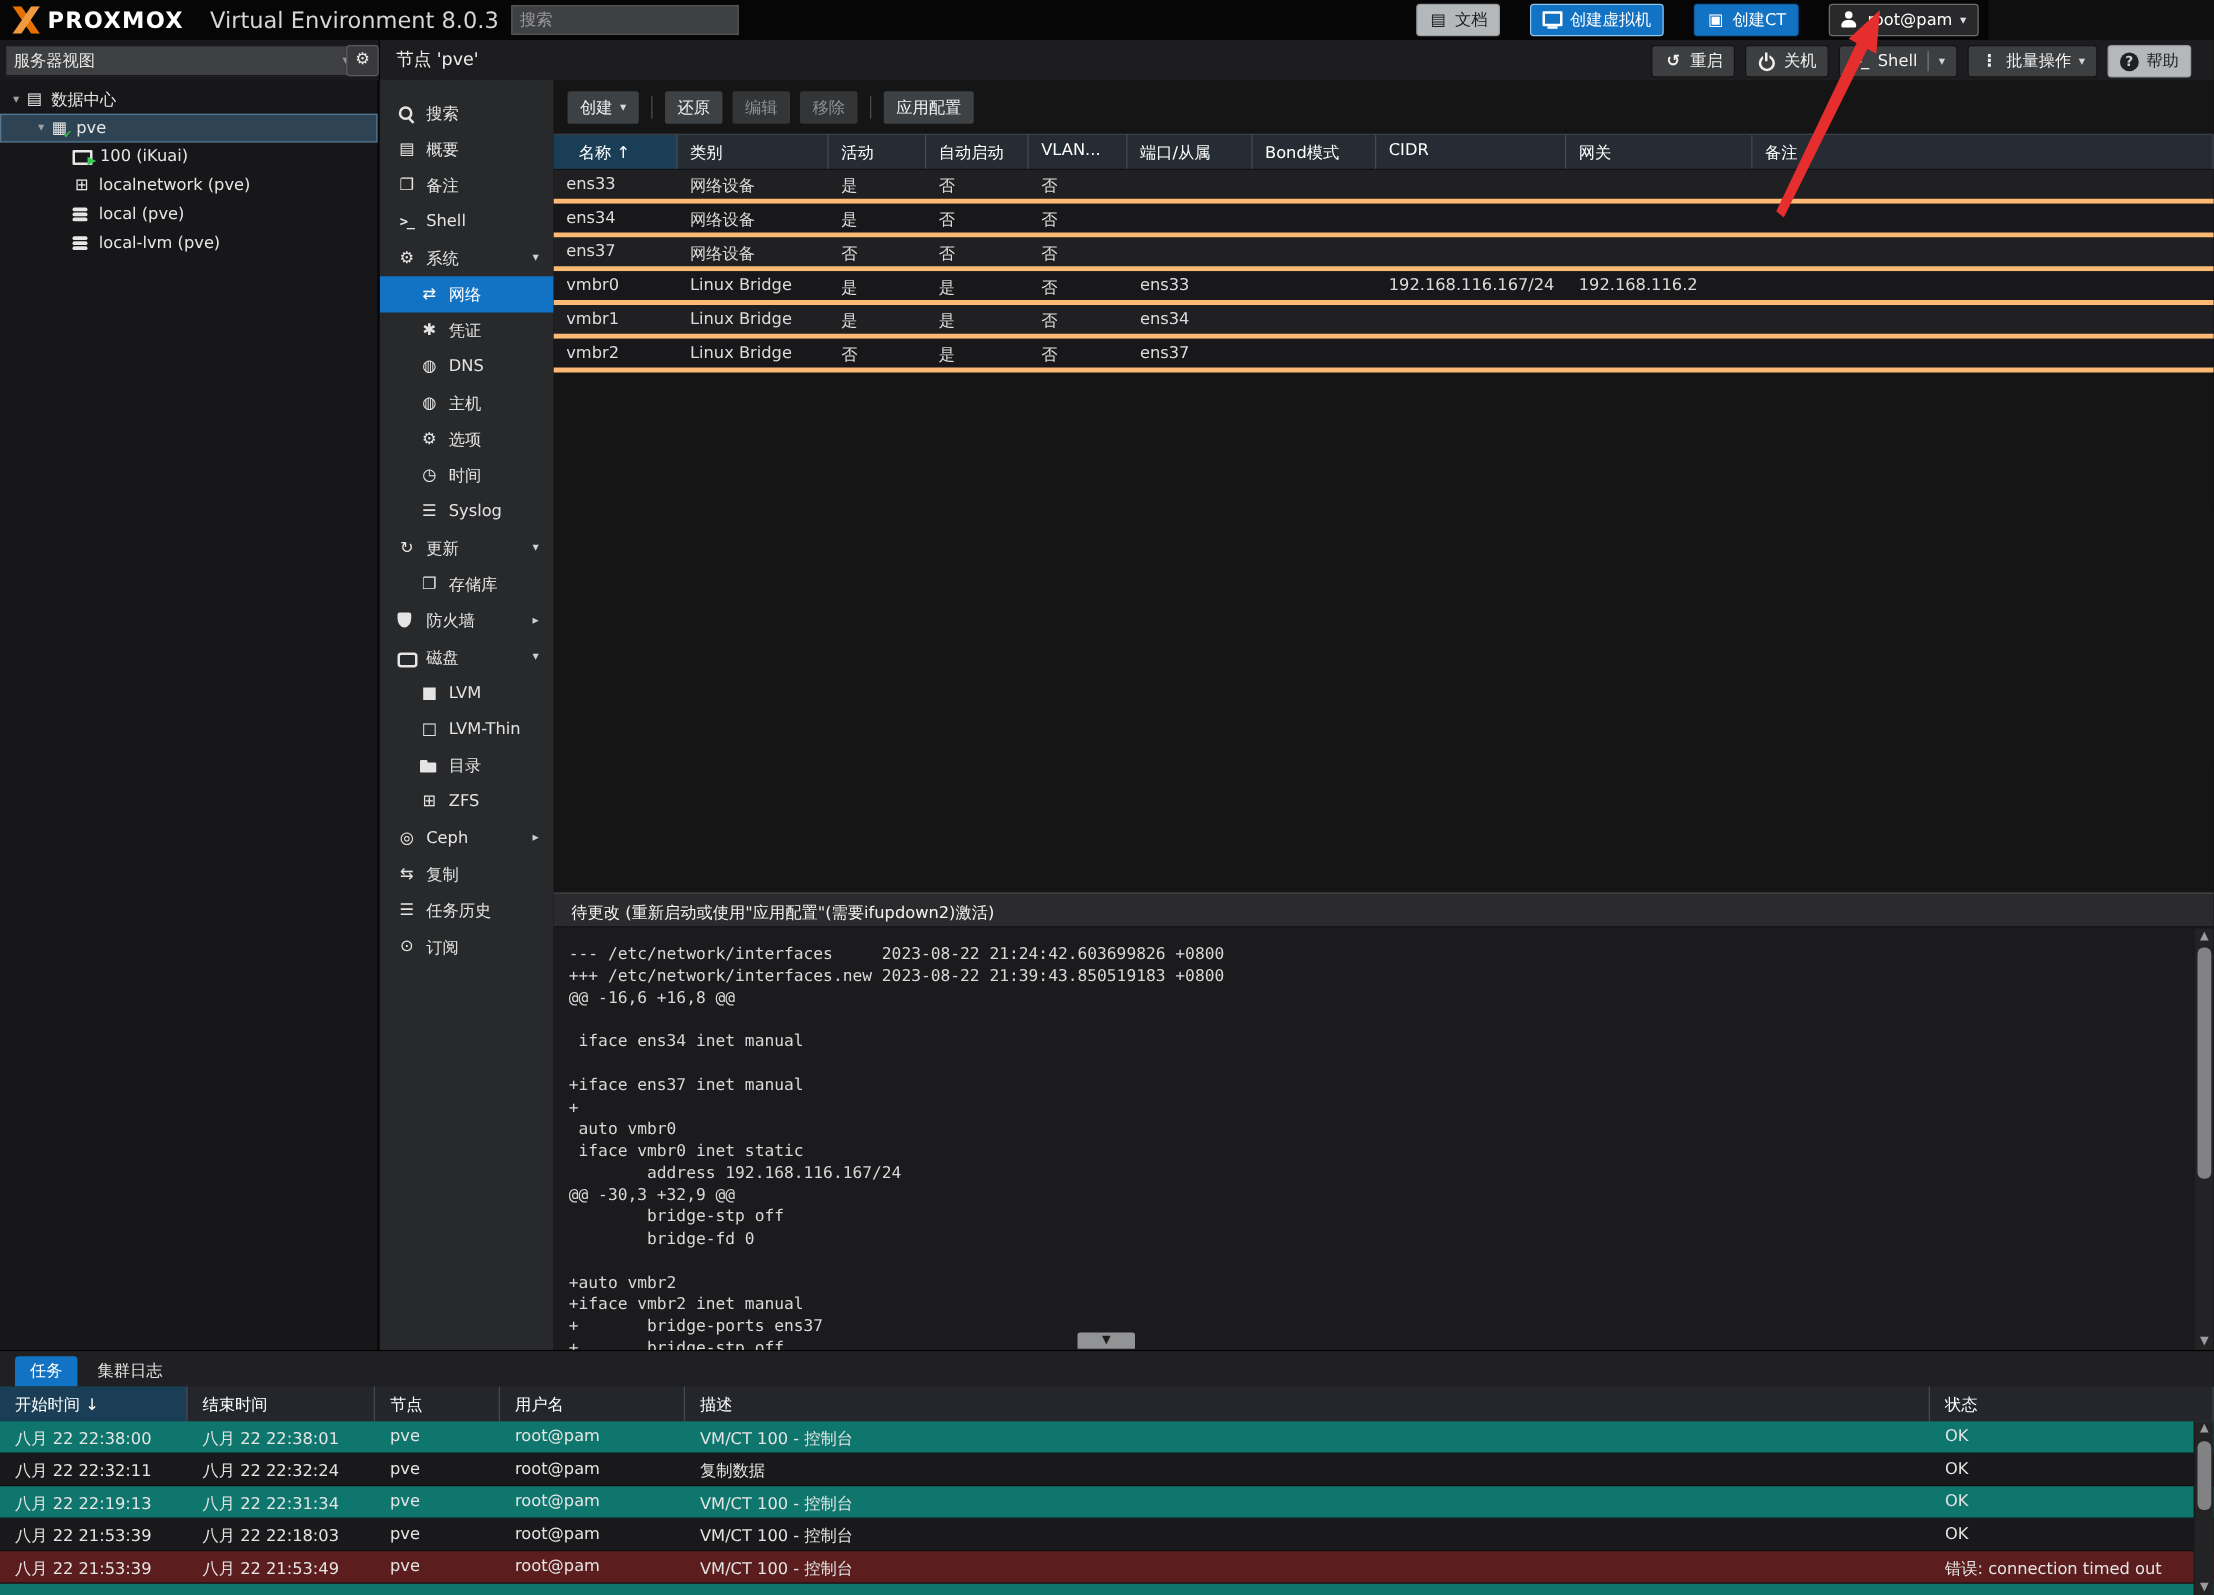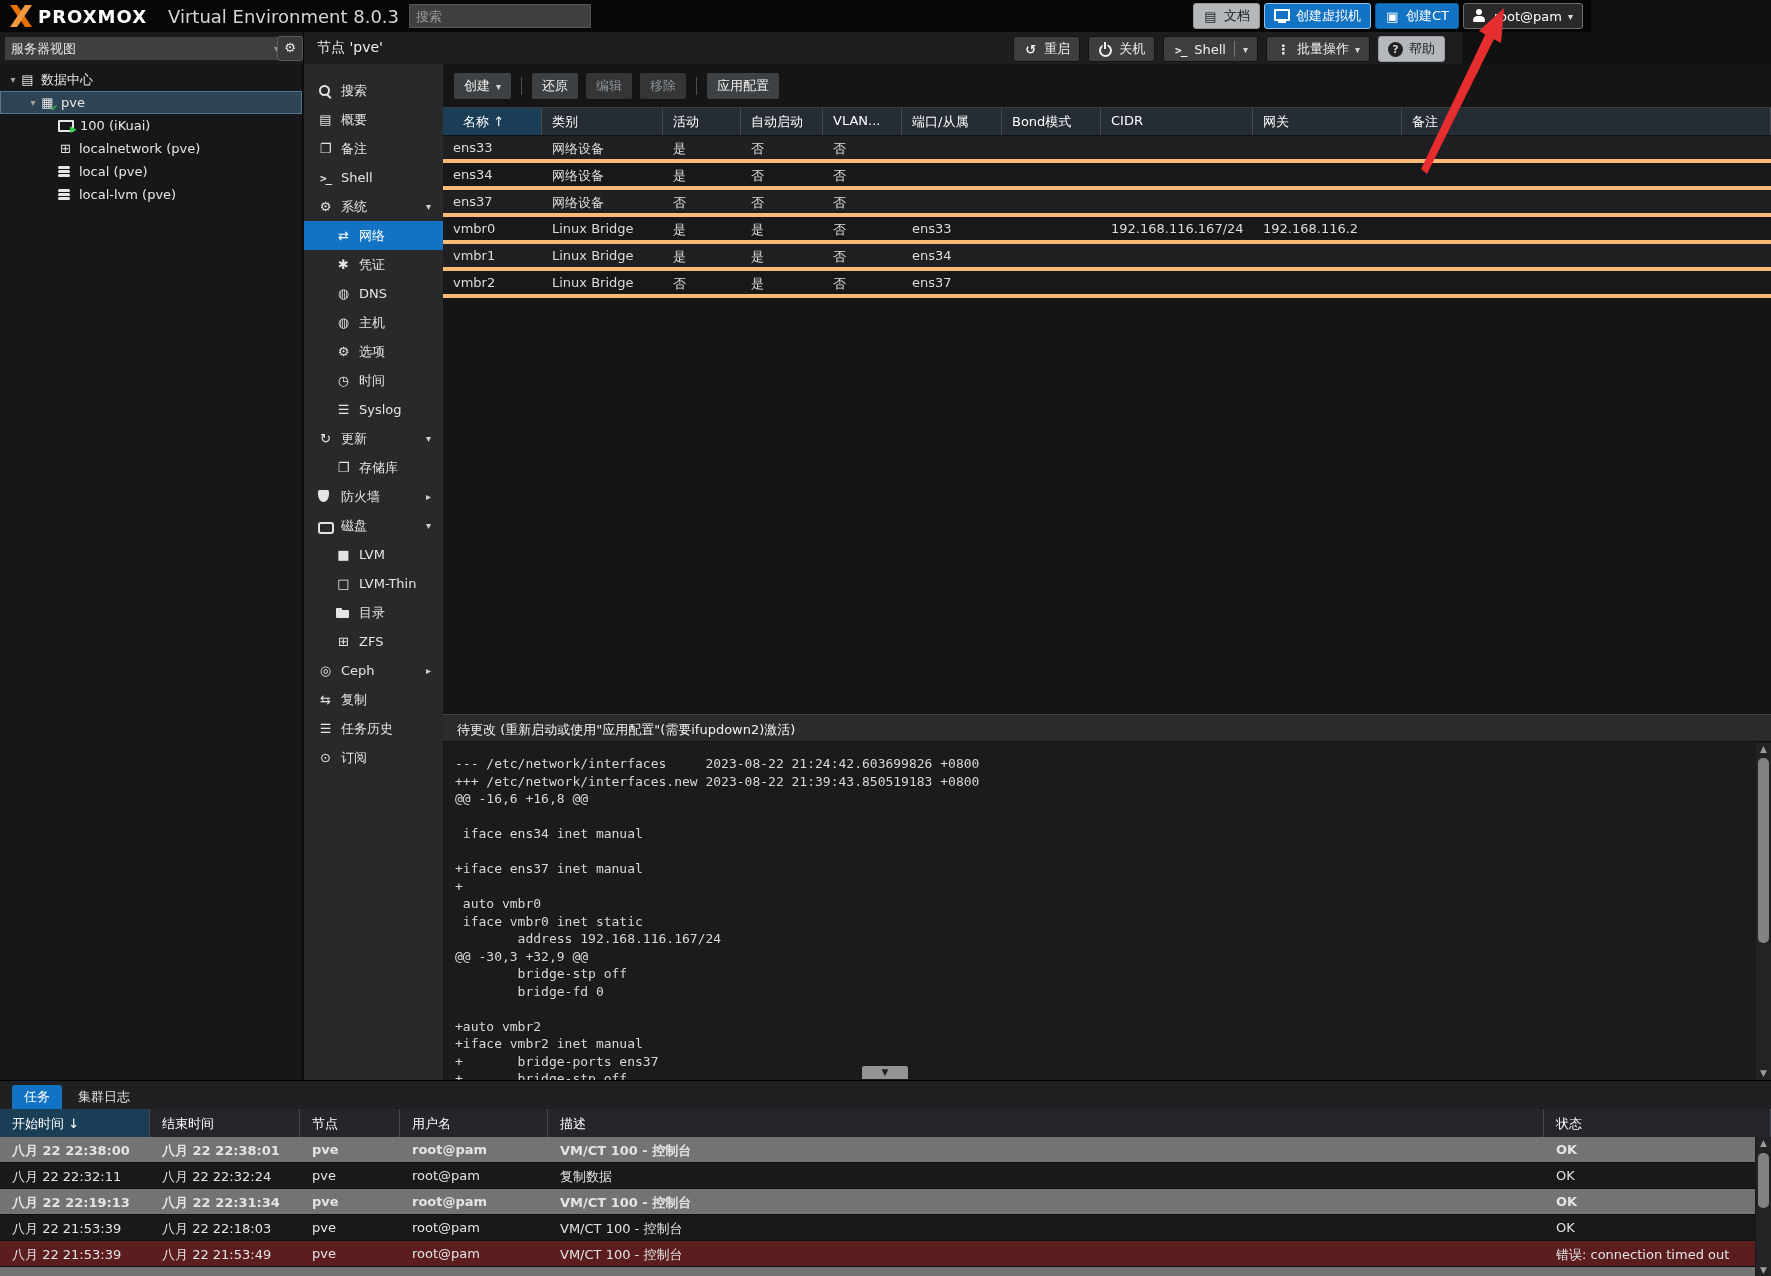--- a/index.html
+++ b/index.html
@@ -7,32 +7,32 @@
        font-family:"DejaVu Sans","Liberation Sans",sans-serif;color:#e0e0e0;font-size:13px;}
   .abs{position:absolute;}
   
   #topbar{left:0;top:0;width:1591px;height:32px;background:#060607;display:flex;align-items:center;}
   #logo-x{width:26px;height:22px;margin-left:8px;}
   #logo-text{font-weight:bold;font-size:18px;color:#fff;letter-spacing:1px;margin-left:4px;}
   #version{color:#d6d6d6;font-size:18px;margin-left:21px;}
   #global-search{margin-left:10px;width:168px;height:22px;background:#3f4042;border:1px solid #55565a;
       color:#dcdcdc;font-size:13px;padding:0 6px;font-family:inherit;}
   #global-search::placeholder{color:#9a9b9d;}
-  #topbar-right{position:absolute;right:8px;top:3px;display:flex;gap:4px;align-items:center;margin-left:16px;}
+  #topbar-right{position:absolute;right:8px;top:3px;display:flex;gap:24px;align-items:center;margin-left:16px;}
   .btn{display:inline-flex;align-items:center;gap:6px;height:24px;padding:0 9px;border-radius:3px;
        font-size:13px;cursor:pointer;white-space:nowrap;border:1px solid transparent;}
   .btn-light{background:#b5b8ba;color:#1d1d1d;border-color:#98999b;}
   .btn-blue{background:#1272c4;color:#fff;border-color:#0d5c9e;}
   .btn-blue.focused{border:1px solid #8fc4ec;}
   .btn-dark{background:#3c3e40;color:#f0f0f0;border-color:#141415;}
   .btn-user{background:#29292b;color:#fff;border:1px solid #6d6e70;}
   .chev{font-size:10px;color:inherit;opacity:.85;}
   .split-sep{width:1px;height:16px;background:#77787a;margin:0 2px;}
   
-  #titlebar{left:0;top:32px;width:1463px;height:32px;background:#1d1d1f;border-bottom:1px solid #0a0a0a;}
+  #titlebar{left:0;top:32px;width:1771px;height:32px;background:#1d1d1f;border-bottom:1px solid #0a0a0a;}
   #tree-header{position:absolute;left:0;top:0;width:303px;height:32px;background:#1a1a1c;border-right:1px solid #050505;}
   #view-select{position:absolute;left:4px;top:4px;width:268px;height:23px;background:#3e3f41;border:1px solid #1b1b1c;
       color:#e4e4e4;display:flex;align-items:center;padding:0 6px;}
   #view-select .chev{margin-left:auto;color:#a2a3a5;}
   #tree-gear{position:absolute;left:277px;top:4px;width:24px;height:23px;background:#39393b;border:1px solid #5a5b5d;
       border-radius:3px;color:#e8e8e8;text-align:center;line-height:22px;font-size:13px;}
   #node-title{position:absolute;left:317px;top:7px;color:#f0f0f0;font-size:14px;}
   #titlebar-right{position:absolute;right:18px;top:4px;display:flex;gap:8px;}
   
   #tree-panel{left:0;top:64px;width:303px;height:1016px;background:#171719;border-right:1px solid #050505;padding-top:4px;box-sizing:border-box;}
@@ -133,21 +133,21 @@
       font-size:9px;text-align:center;line-height:12px;border-radius:2px 2px 0 0;}
   
   #task-panel{left:0;top:1080px;width:1771px;height:196px;background:#1b1b1d;border-top:1px solid #000;}
   #task-tabs{position:absolute;left:0;top:0;width:1771px;height:28px;background:#202023;display:flex;align-items:flex-end;padding-left:12px;gap:4px;box-sizing:border-box;}
   .tab{height:24px;padding:0 12px;display:flex;align-items:center;border-radius:3px 3px 0 0;color:#e2e2e2;}
   .tab.active{background:#1272c4;color:#fff;}
   #task-head{position:absolute;left:0;top:28px;width:1771px;height:28px;background:#24262b;border-bottom:1px solid #0e0e10;display:flex;}
   .tk-hcell{box-sizing:border-box;padding:6px 0 0 12px;border-right:1px solid #45494f;color:#fff;white-space:nowrap;overflow:hidden;}
   .tk-hcell.sorted{background:#1b3e57;}
   .tk-row{display:flex;height:25px;border-bottom:1px solid #0f0f11;}
-  .tk-row.odd{background:#737373;font-weight:bold;}
+  .tk-row.odd{background:#0f766e;}
   .tk-row.even{background:#19191b;}
   .tk-row.error{background:#5b1d1d;}
   .tk-cell{box-sizing:border-box;padding:5px 0 0 12px;color:#e4e4e4;white-space:nowrap;overflow:hidden;}
   #task-rows{position:absolute;left:0;top:56px;width:1771px;}
   
   #arrow-overlay{position:absolute;left:0;top:0;width:1771px;height:1276px;pointer-events:none;z-index:60;}
 </style>
 </head>
 <body>
 

